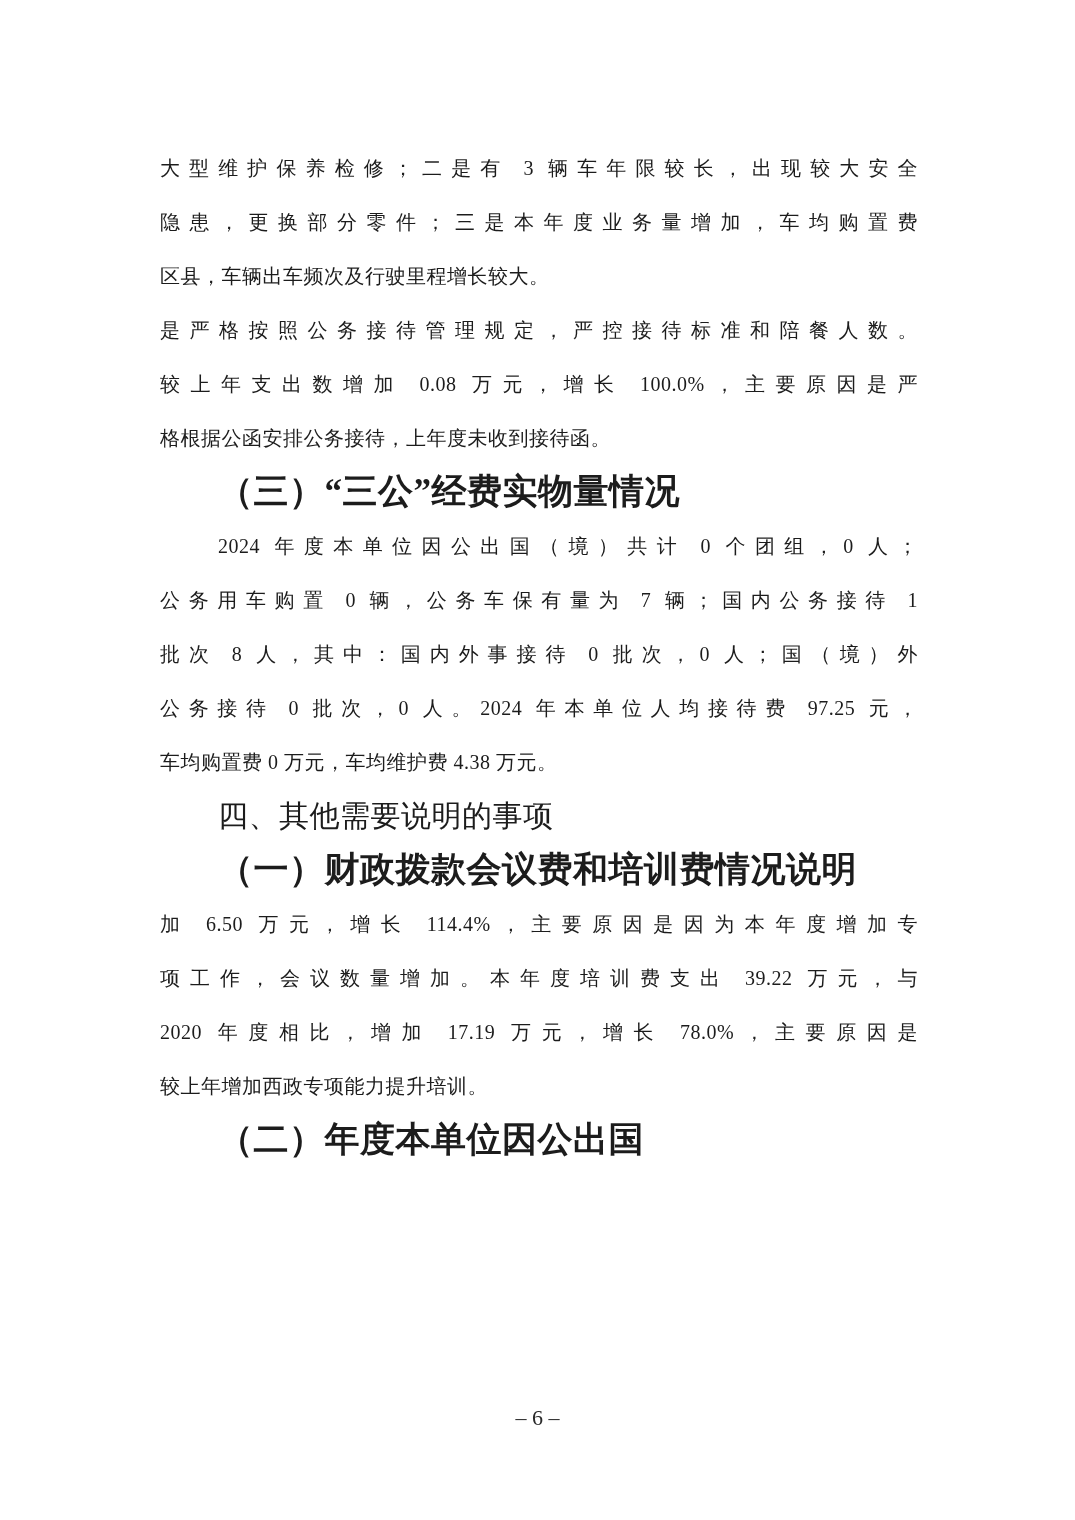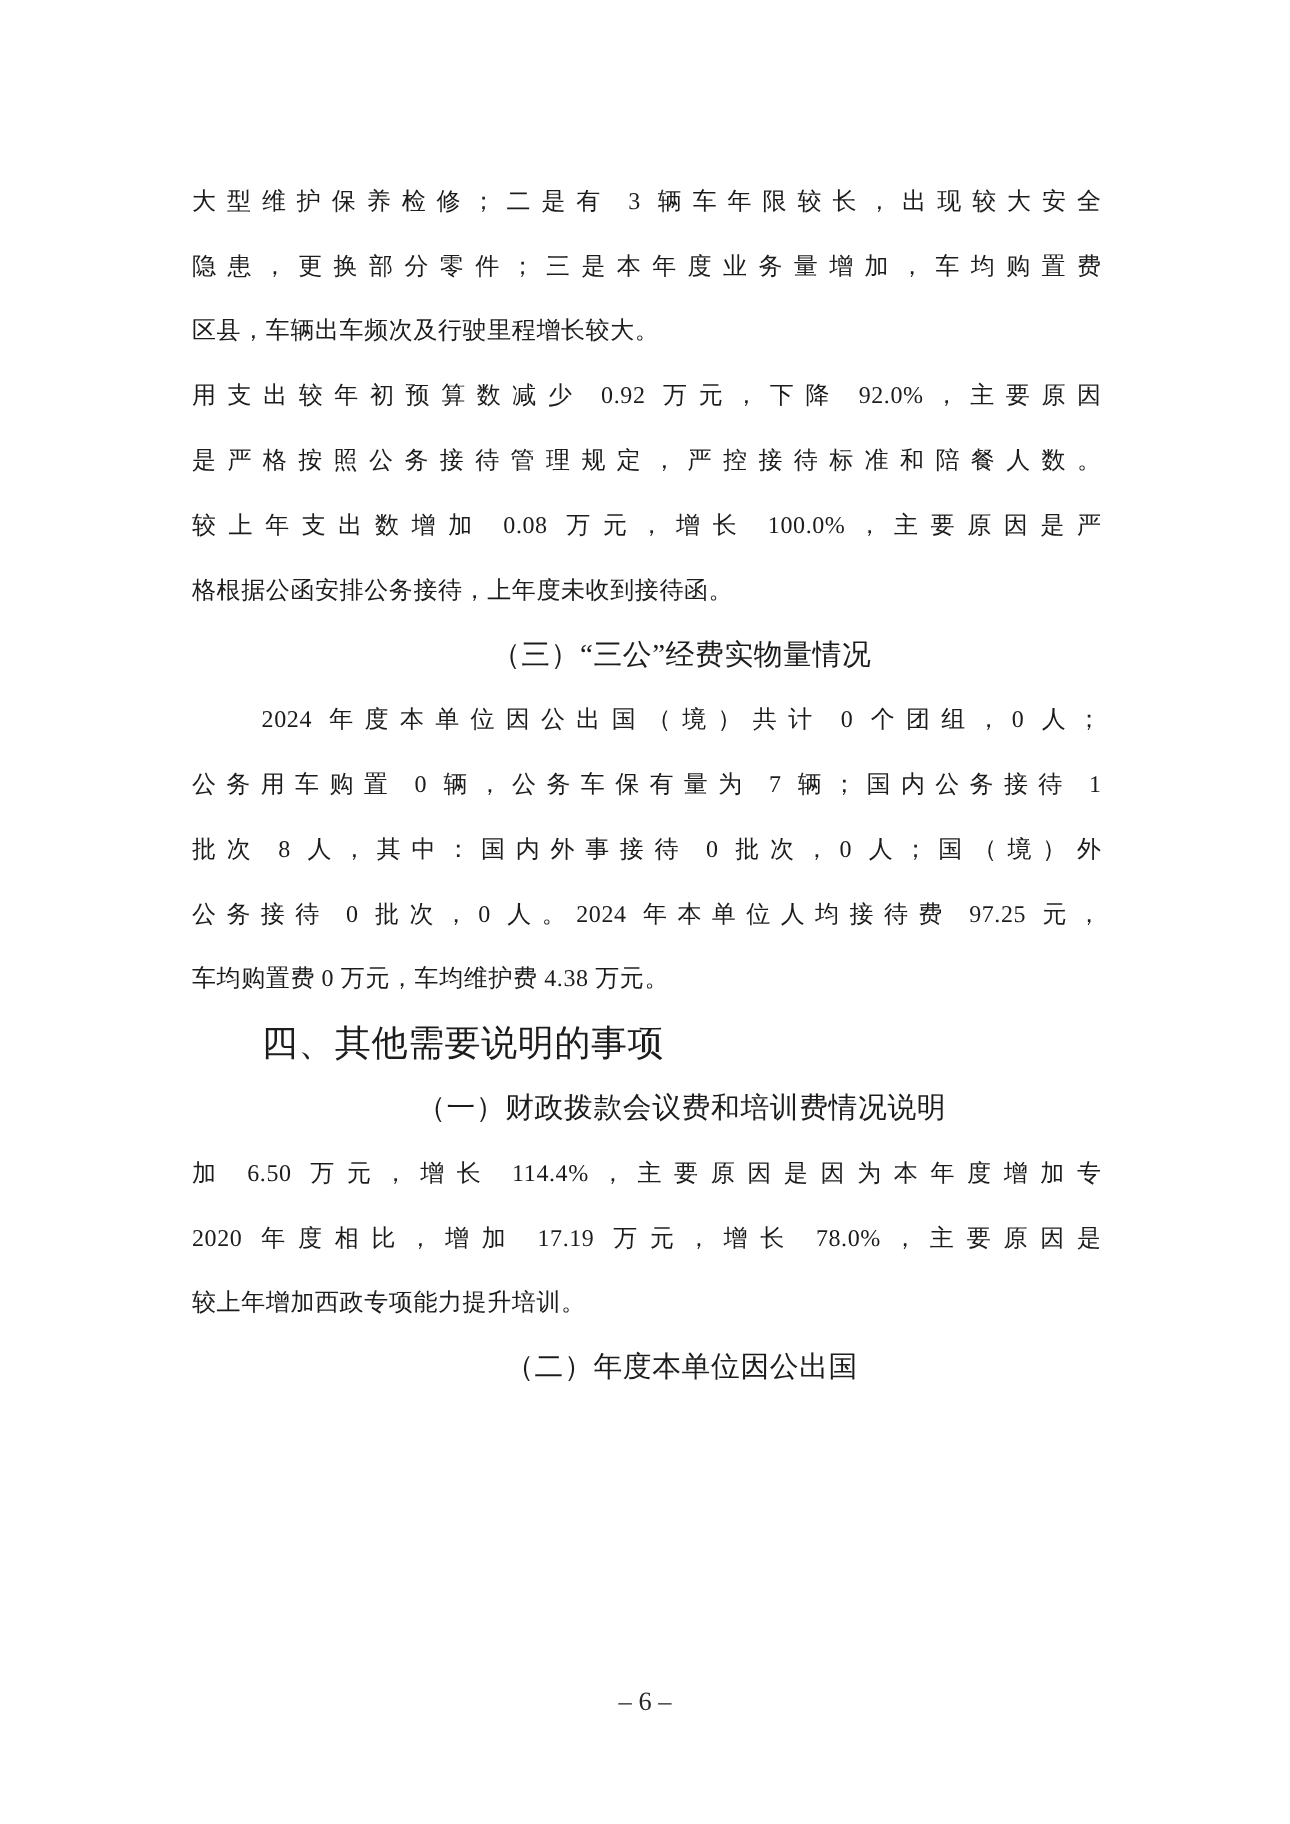--- a/index.html
+++ b/index.html
@@ -34,23 +34,22 @@
     -moz-text-align-last: justify;
     text-justify: inter-ideograph;
   }
   .line.indent { text-indent: 58px; }
   .heading-hei .line {
     font-family: "Liberation Sans", "DejaVu Sans", sans-serif;
     font-weight: 400;
     font-size: 30px;
   }
   .heading-kai .line {
-    font-weight: 400;
-    font-size: 24px;
-    text-align: center;
+    font-weight: 700;
+    font-size: 35px;
   }
   .footer {
     position: absolute;
     left: 0;
     top: 1398px;
     width: 1075px;
     height: 40px;
     line-height: 40px;
     text-align: center;
     font-size: 22px;
@@ -60,21 +59,20 @@
 </head>
 <body>
 
 <main class="content">
     <section class="block body">
       <div class="line fill">大型维护保养检修；二是有 3 辆车年限较长，出现较大安全</div>
       <div class="line fill">隐患，更换部分零件；三是本年度业务量增加，车均购置费</div>
       <div class="line">区县，车辆出车频次及行驶里程增长较大。</div>
     </section>
     <section class="block body">
-      <div class="line fill">用支出较年初预算数减少 0.92 万元，下降 92.0%，主要原因</div>
       <div class="line fill">是严格按照公务接待管理规定，严控接待标准和陪餐人数。</div>
       <div class="line fill">较上年支出数增加 0.08 万元，增长 100.0%，主要原因是严</div>
       <div class="line">格根据公函安排公务接待，上年度未收到接待函。</div>
     </section>
     <section class="block heading-kai">
       <div class="line indent">（三）“三公”经费实物量情况</div>
     </section>
     <section class="block body">
       <div class="line fill indent">2024 年度本单位因公出国（境）共计 0 个团组，0 人；</div>
       <div class="line fill">公务用车购置 0 辆，公务车保有量为 7 辆；国内公务接待 1</div>
@@ -83,20 +81,21 @@
       <div class="line">车均购置费 0 万元，车均维护费 4.38 万元。</div>
     </section>
     <section class="block heading-hei">
       <div class="line indent">四、其他需要说明的事项</div>
     </section>
     <section class="block heading-kai">
       <div class="line indent">（一）财政拨款会议费和培训费情况说明</div>
     </section>
     <section class="block body">
       <div class="line fill">加 6.50 万元，增长 114.4%，主要原因是因为本年度增加专</div>
+      <div class="line fill">项工作，会议数量增加。本年度培训费支出 39.22 万元，与</div>
       <div class="line fill">2020 年度相比，增加 17.19 万元，增长 78.0%，主要原因是</div>
       <div class="line">较上年增加西政专项能力提升培训。</div>
     </section>
     <section class="block heading-kai">
       <div class="line indent">（二）年度本单位因公出国</div>
     </section>
   </main>
 
 <footer class="footer">
   <span>– 6 –</span>

